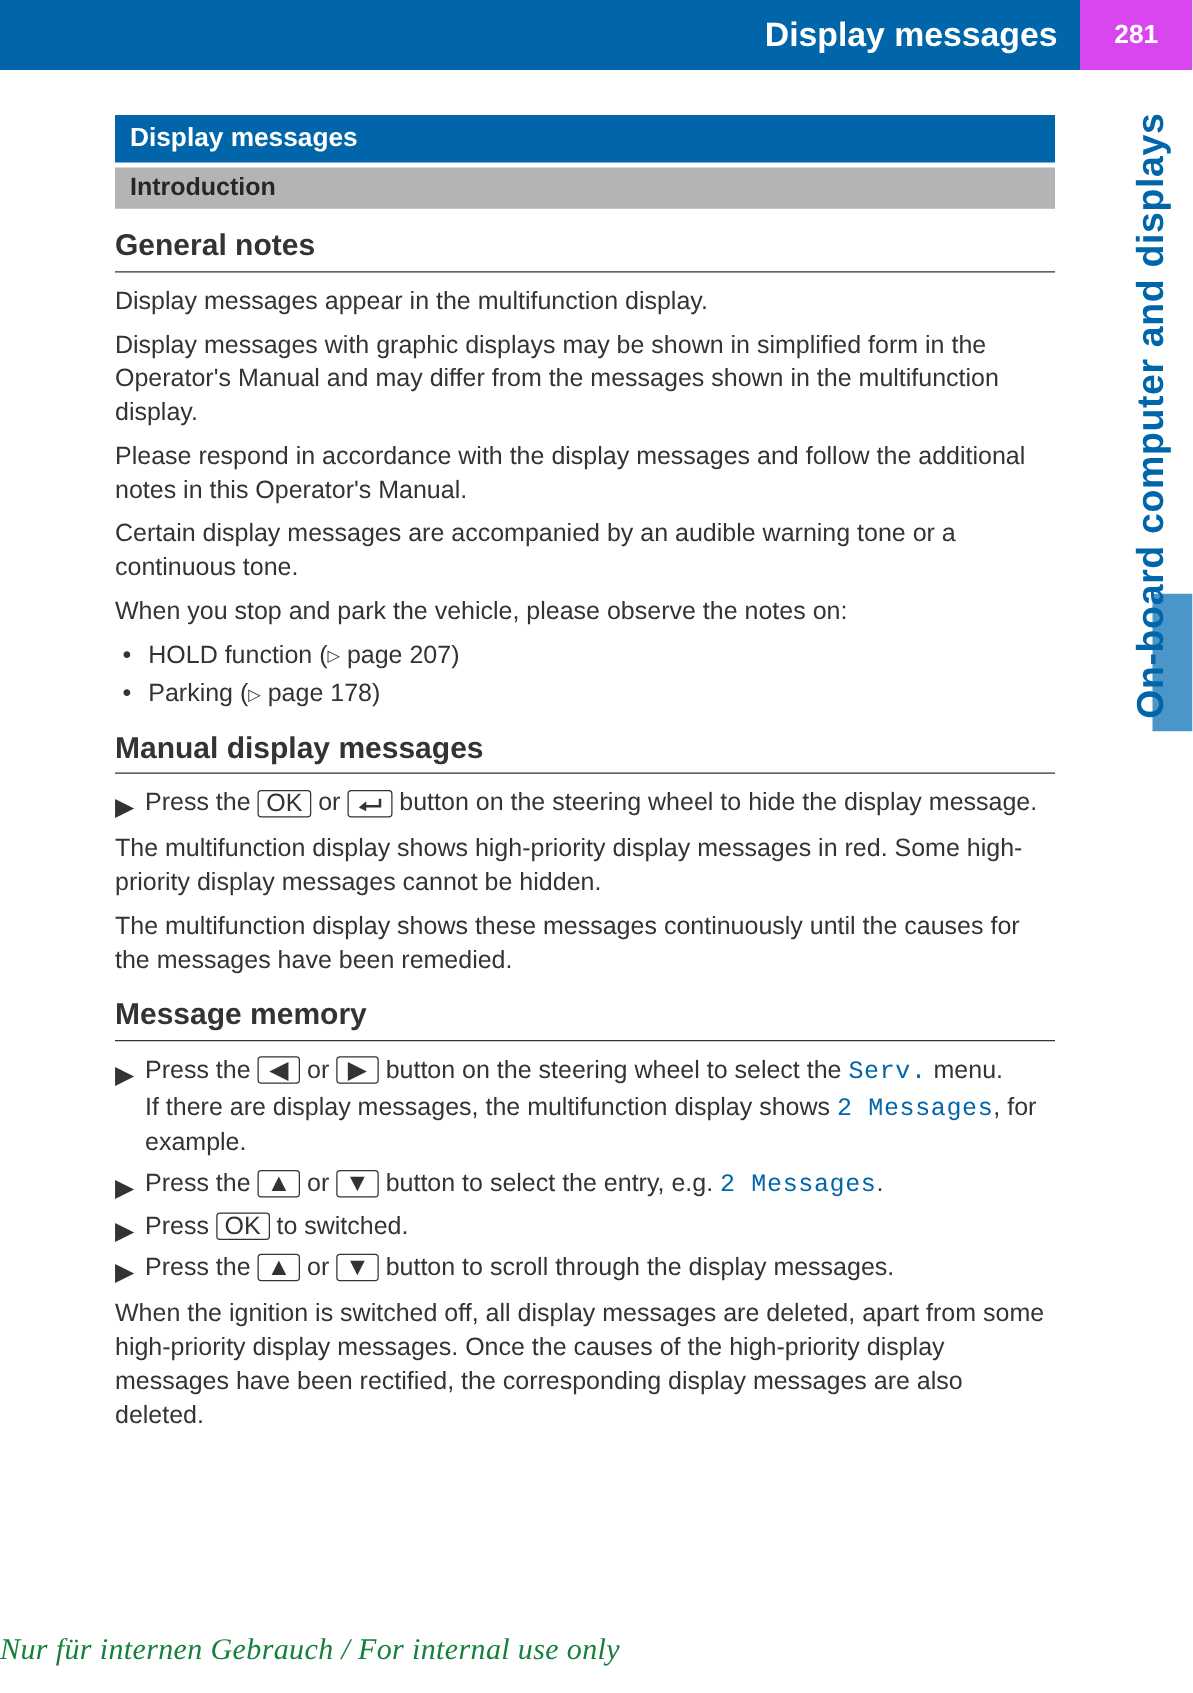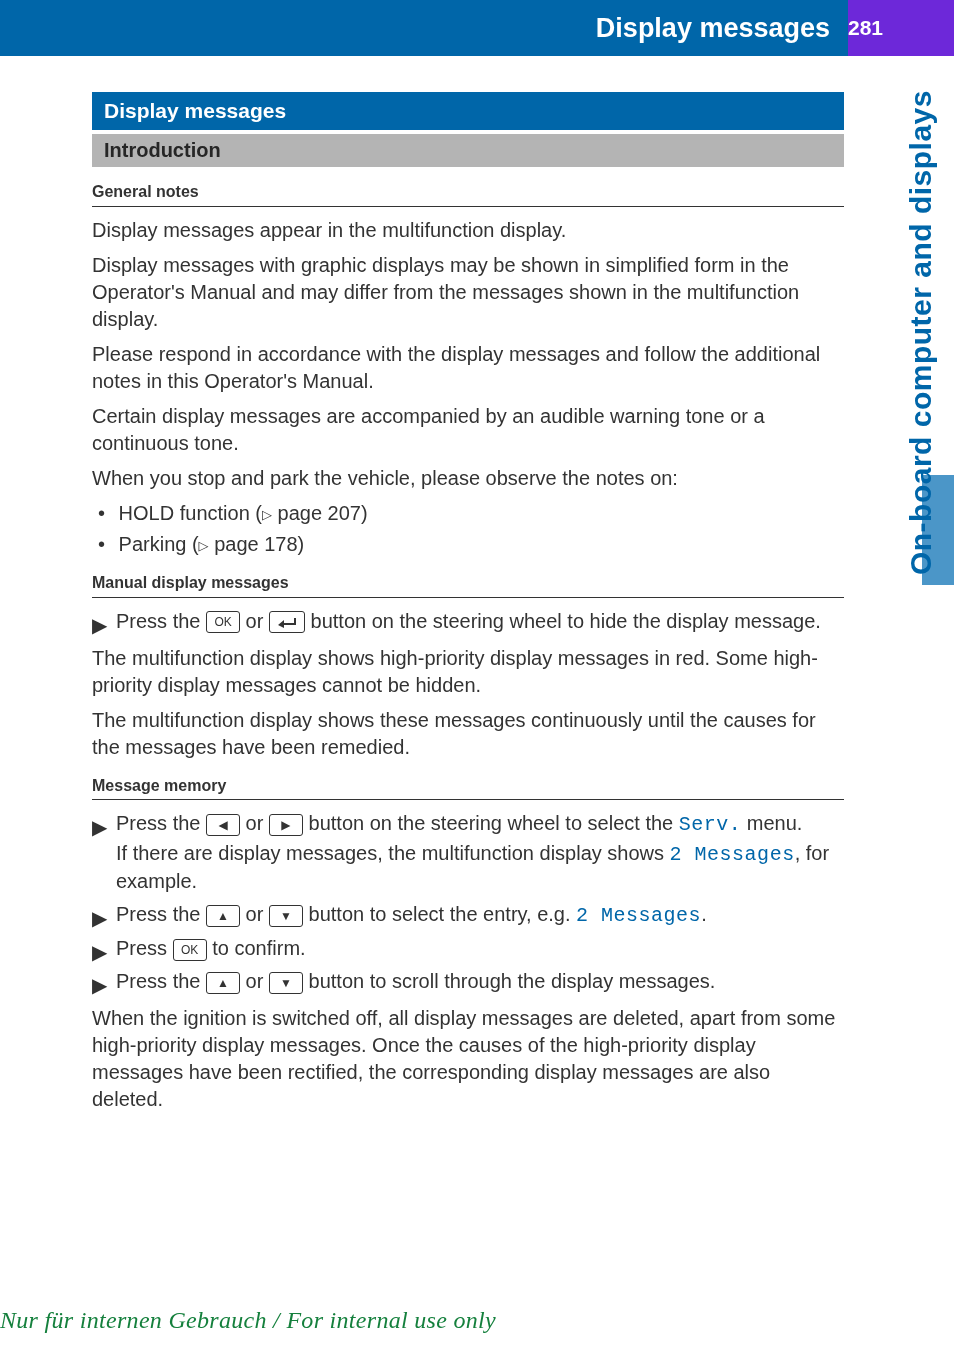--- a/index.html
+++ b/index.html
@@ -2,45 +2,45 @@
 <html><head>
 <meta charset="utf-8">
 <style>
   * { box-sizing: border-box; margin: 0; padding: 0; }
   html, body { width: 954px; height: 1354px; font-family: Arial, Helvetica, sans-serif; background: #fff; color: #333; }
   .page { position: relative; width: 954px; height: 1354px; }
 
   .header-bar { display: flex; height: 56px; }
   .header-title-wrap { flex: 1; background: #0066a9; display: flex; align-items: center; justify-content: flex-end; padding-right: 18px; }
   .header-title { color: #fff; font-size: 27px; font-weight: bold; }
-  .header-page-wrap { width: 106px; background: #6d28d9; display: flex; align-items: center; }
+  .header-page-wrap { width: 90px; background: #d946ef; display: flex; align-items: center; justify-content: center; }
   .header-page { color: #fff; font-size: 21px; font-weight: bold; }
 
   .side-tab { position: absolute; right: 0; top: 60px; width: 72px; height: 550px; display: flex; flex-direction: column; align-items: center; }
   .side-tab-accent { width: 32px; height: 110px; background: #4b96c8; margin-top: 415px; position: absolute; right: 0; top: 0; }
   .side-tab-text { color: #0066a9; font-size: 30px; font-weight: bold; writing-mode: vertical-rl; transform: rotate(180deg); letter-spacing: 0.5px; position: absolute; right: 16px; top: 30px; white-space: nowrap; }
 
   .content { padding: 36px 110px 0 92px; font-size: 20px; line-height: 1.35; color: #333; }
 
   .section-bar-blue { background: #0066a9; color: #fff; font-weight: bold; padding: 5px 12px; font-size: 21px; margin-bottom: 4px; }
   .section-bar-grey { background: #b4b4b4; color: #262626; font-weight: bold; padding: 3px 12px; font-size: 20px; margin-bottom: 10px; }
 
-  .sub-head { font-weight: bold; font-size: 16px; border-bottom: 1.5px solid #333; padding-bottom: 3px; margin-top: 14px; margin-bottom: 10px; }
+  .sub-head { font-weight: bold; font-size: 24px; border-bottom: 1.5px solid #333; padding-bottom: 3px; margin-top: 14px; margin-bottom: 10px; }
 
   p.body { margin-bottom: 8px; }
   .bullets { list-style: none; padding-left: 6px; margin: 6px 0 2px 0; }
   .bullets li { margin-bottom: 4px; }
   .bullets li::before { content: "•"; margin-right: 8px; }
 
   .steps { list-style: none; padding-left: 0; margin: 6px 0 10px 0; }
   .steps li { position: relative; padding-left: 24px; margin-bottom: 6px; }
   .steps li .step-mark { position: absolute; left: 0; top: 4px; }
   .steps li .step-sub { display: block; margin-top: 2px; }
 
-  .keycap { display: inline-block; border: 1.5px solid #333; border-radius: 3px; padding: 0 6px; font-size: 12px; line-height: 20px; vertical-align: middle; min-width: 34px; text-align: center; background: #fff; }
+  .keycap { display: inline-block; border: 1.5px solid #333; border-radius: 3px; padding: 0 6px; font-size: 20px; line-height: 20px; vertical-align: middle; min-width: 34px; text-align: center; background: #fff; }
   .keycap svg { vertical-align: middle; }
 
   .tri-ref { font-size: 13px; vertical-align: middle; }
   .disp { color: #0066a9; font-family: "Courier New", monospace; font-size: 20px; letter-spacing: 0.5px; }
   .strong { font-weight: bold; }
 
   .watermark { position: absolute; bottom: 20px; left: 0; width: 100%; text-align: left; color: #15803d; font-size: 24px; font-family: "Times New Roman", serif; font-style: italic; letter-spacing: 0.3px; }
 </style>
 </head>
 <body>
@@ -116,21 +116,21 @@
         <span>Press the </span>
         <span class="keycap">▲</span>
         <span> or </span>
         <span class="keycap">▼</span>
         <span> button to select the entry, e.g. </span><span class="disp">2 Messages</span><span>.</span>
       </li>
       <li>
         <span class="step-mark">▶</span>
         <span>Press </span>
         <span class="keycap">OK</span>
-        <span> to confirm.</span>
+        <span> to switched.</span>
       </li>
       <li>
         <span class="step-mark">▶</span>
         <span>Press the </span>
         <span class="keycap">▲</span>
         <span> or </span>
         <span class="keycap">▼</span>
         <span> button to scroll through the display messages.</span>
       </li>
     </ul>

